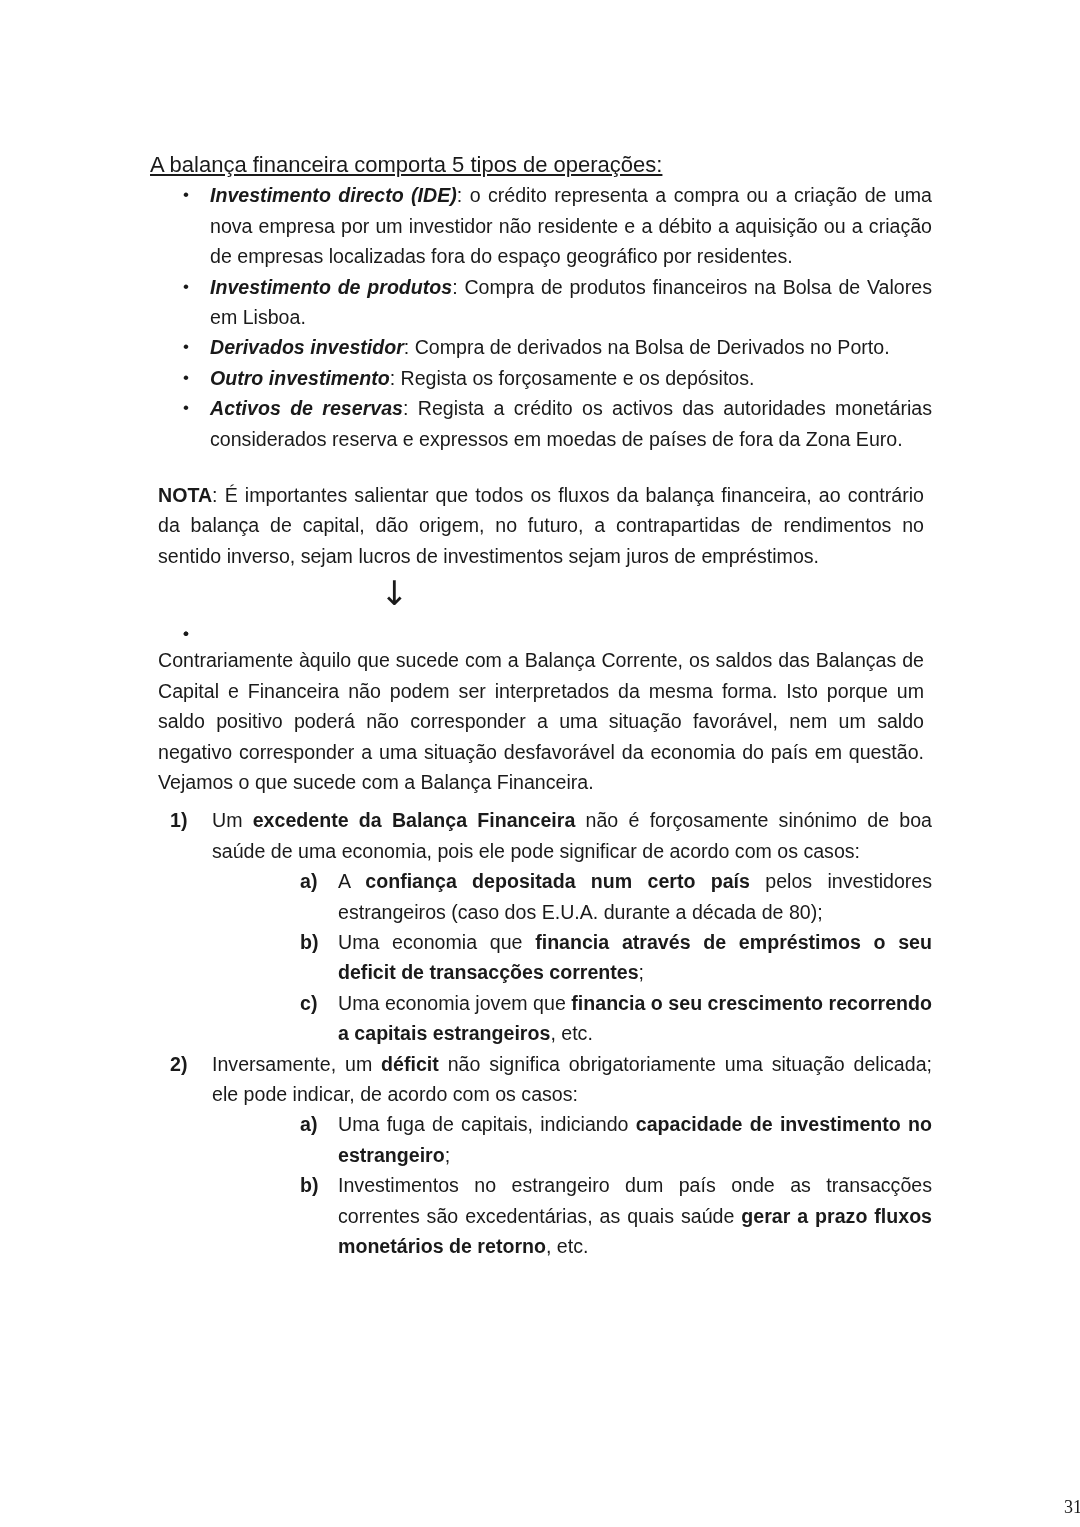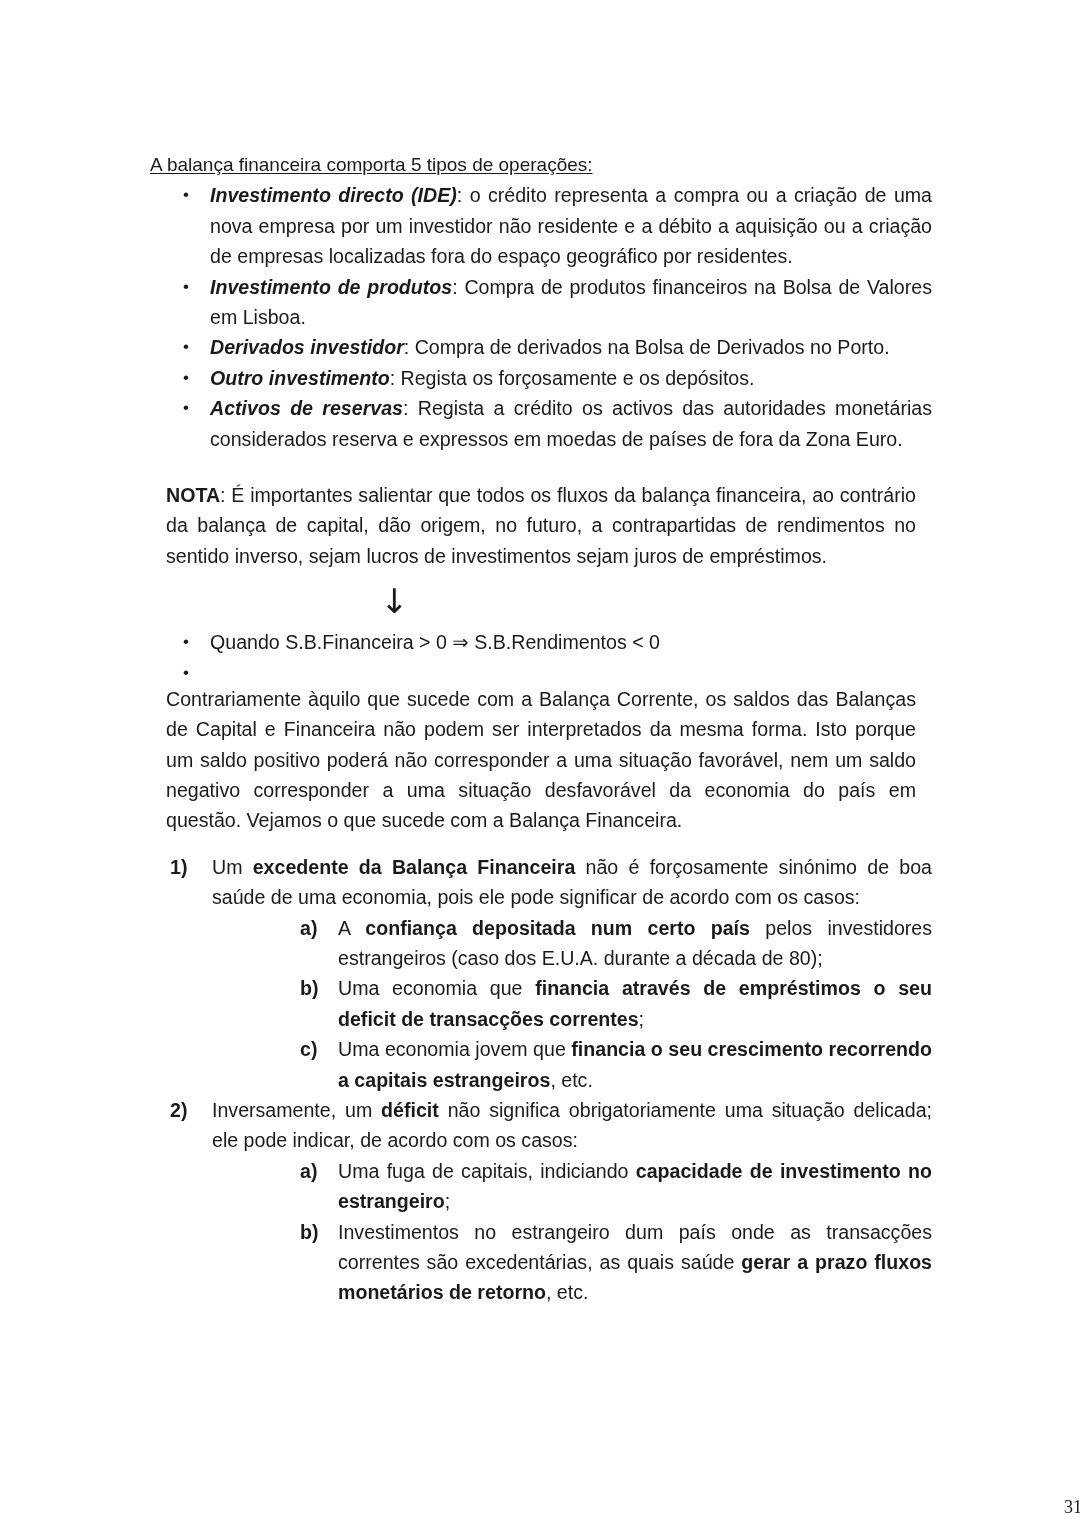--- a/index.html
+++ b/index.html
@@ -27,26 +27,26 @@
     top: 150px;
     width: 782px;
   }
 
   
   .para {
     font-size: 19.6px;
     line-height: 30.4px;
     text-align: justify;
     text-justify: inter-word;
-    margin: 16px;
+    margin: 8px;
   }
   .para.spaced-before { margin-top: 26px; }
 
   .heading-underlined {
-    font-size: 19px;
+    font-size: 22px;
     line-height: 30.4px;
     text-decoration: underline;
     text-underline-offset: 2px;
     margin: 0;
   }
 
   
   ul.bullets {
     list-style: none;
     margin: 0;
@@ -183,21 +183,20 @@
       <span class="b">NOTA</span><span>: É importantes salientar que todos os fluxos da balança financeira, ao contrário da balança de capital, dão origem, no futuro, a contrapartidas de rendimentos no sentido inverso, sejam lucros de investimentos sejam juros de empréstimos.</span>
     </p>
 
     <div class="arrow-row">
       <span class="down-arrow">↓</span>
     </div>
 
     <ul class="bullets plain">
       <li>
         <span class="bullet-mark">•</span>
-        <span>Quando S.B.Financeira &gt; 0 ⇒ S.B.Rendimentos &lt; 0</span>
       </li>
       <li>
         <span class="bullet-mark">•</span>
       </li>
     </ul>
 
     <p class="para spaced-before">Contrariamente àquilo que sucede com a Balança Corrente, os saldos das Balanças de Capital e Financeira não podem ser interpretados da mesma forma. Isto porque um saldo positivo poderá não corresponder a uma situação favorável, nem um saldo negativo corresponder a uma situação desfavorável da economia do país em questão. Vejamos o que sucede com a Balança Financeira.</p>
 
     <ol class="numlist">
       <li>

